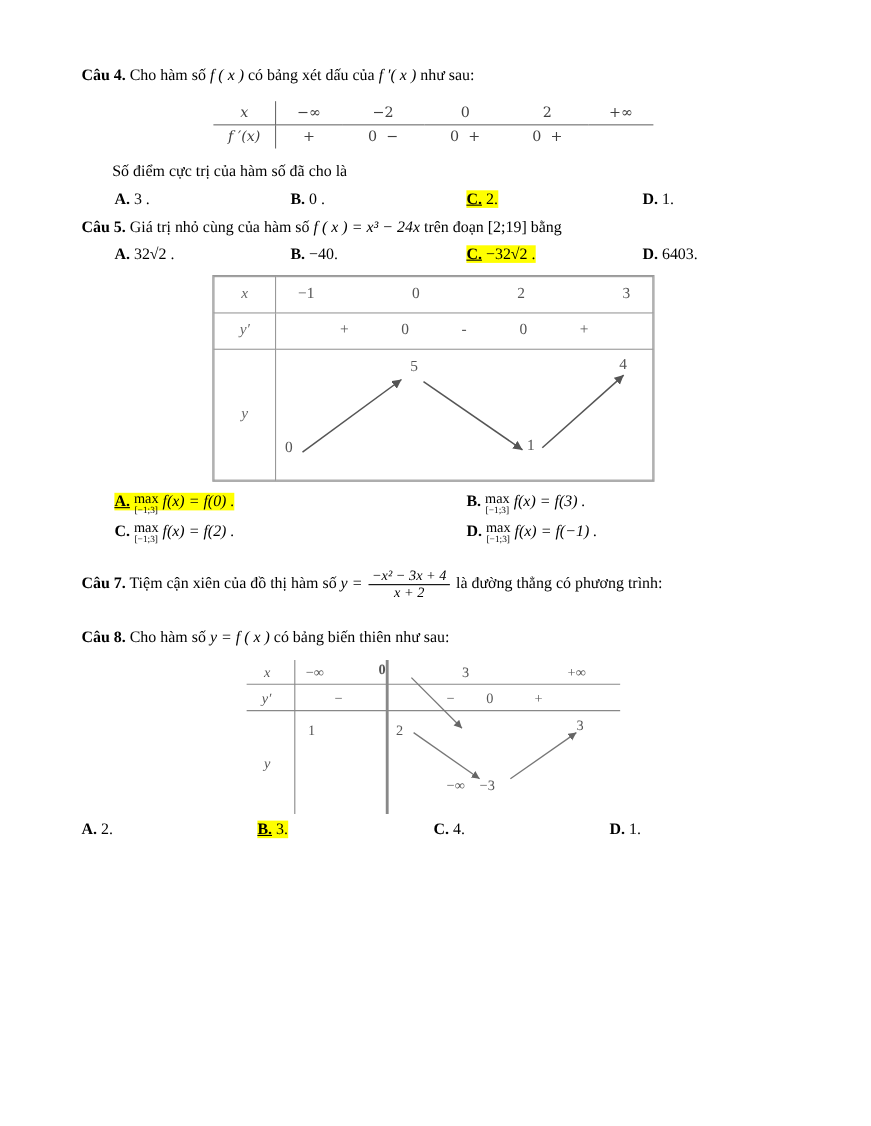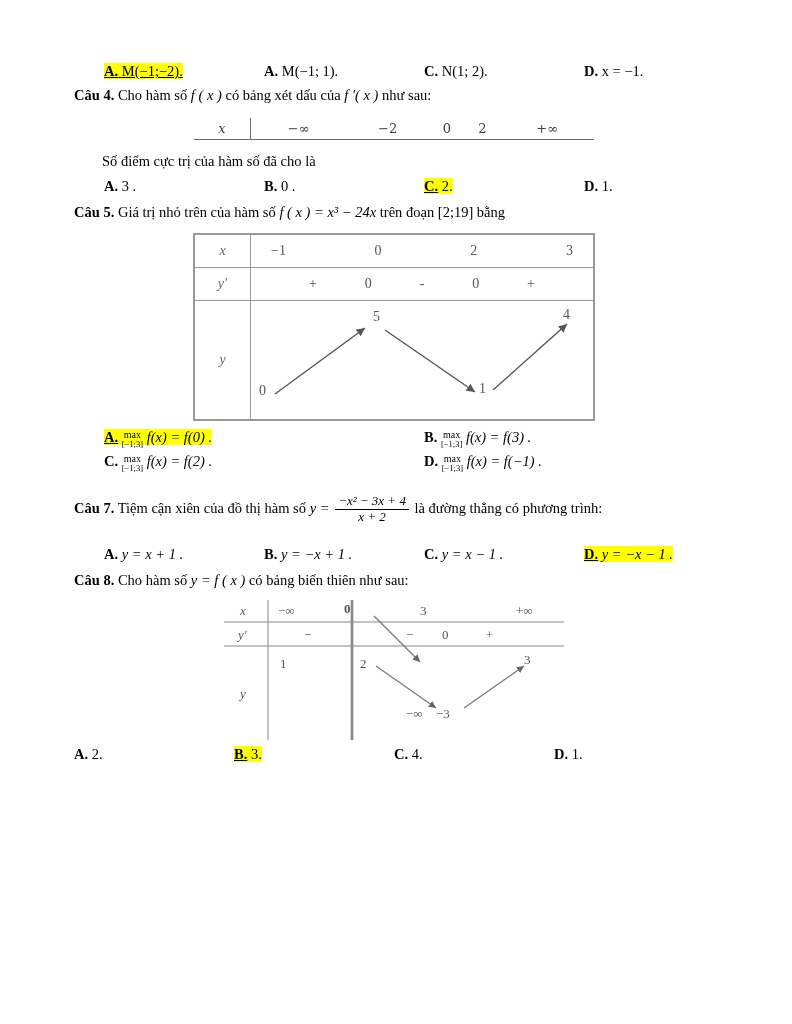--- a/index.html
+++ b/index.html
@@ -59,21 +59,21 @@
     text-align: center;
     font-size: 13px;
     line-height: 1.15;
     margin: 16px 2px;
   }
   .frac .num { display: block; padding: 0 3px; border-bottom: 1px solid #000; }
   .frac .den { display: block; padding: 0 3px; }
 
   
   .maxop { display: inline-block; text-align: center; vertical-align: middle; line-height: 1.0; }
-  .maxop .op { display: block; font-size: 10px; }
+  .maxop .op { display: block; font-size: 13px; }
   .maxop .sub { display: block; font-size: 8.5px; }
 
   
   .vec { position: relative; display: inline-block; font-style: italic; padding: 0 1px; }
   .vec::after {
     content: "\2192";
     position: absolute;
     left: 50%;
     transform: translateX(-50%);
     top: -10px;
@@ -120,38 +120,20 @@
     color: #555;
     font-size: 13px;
   }
 </style>
 </head>
 <body>
 
 <div class="page">
   <div class="content">
 
-    <div class="answers indent-ans">
-      <div class="ans">
-        <span class="hl u"><span class="tag">A.</span>
-        <span>M(−1;−2).</span></span>
-      </div>
-      <div class="ans">
-        <span class="tag">A.</span>
-        <span>M(−1; 1).</span>
-      </div>
-      <div class="ans">
-        <span class="tag">C.</span>
-        <span>N(1; 2).</span>
-      </div>
-      <div class="ans">
-        <span class="tag">D.</span>
-        <span>x = −1.</span>
-      </div>
-    </div>
 
     <div class="q-block">
       <div class="line">
         <span class="q-label">Câu 4.</span>
         <span>Cho hàm số</span>
         <span class="mathit">f ( x )</span>
         <span>có bảng xét dấu của</span>
         <span class="mathit">f ′( x )</span>
         <span>như sau:</span>
       </div>
@@ -160,20 +142,36 @@
         <table>
           <tbody>
               <tr class="rowtop">
             <td class="lcell v">x</td>
             <td>−∞</td>
             <td>−2</td>
             <td>0</td>
             <td>2</td>
             <td>+∞</td>
           </tr>
+          <tr>
+            <td class="lcell v">f ′(x)</td>
+            <td>
+              <span>+</span>
+            </td>
+            <td>
+              <span>0</span>&nbsp;&nbsp;<span>−</span>
+            </td>
+            <td>
+              <span>0</span>&nbsp;&nbsp;<span>+</span>
+            </td>
+            <td>
+              <span>0</span>&nbsp;&nbsp;<span>+</span>
+            </td>
+            <td></td>
+          </tr>
         </tbody>
           </table>
       </div>
 
       <div class="line indent">Số điểm cực trị của hàm số đã cho là</div>
 
       <div class="answers indent-ans">
         <div class="ans">
           <span class="tag">A.</span>
           <span>3 .</span>
@@ -189,25 +187,43 @@
         <div class="ans">
           <span class="tag">D.</span>
           <span>1.</span>
         </div>
       </div>
     </div>
 
     <div class="q-block">
       <div class="line">
         <span class="q-label">Câu 5.</span>
-        <span>Giá trị nhỏ trên của hàm số</span>
+        <span>Giá trị nhỏ cùng của hàm số</span>
         <span class="mathit">f ( x ) = x³ − 24x</span>
         <span>trên đoạn</span>
         <span>[2;19]</span>
         <span>bằng</span>
+      </div>
+      <div class="answers indent-ans">
+        <div class="ans">
+          <span class="tag">A.</span>
+          <span>32√2 .</span>
+        </div>
+        <div class="ans">
+          <span class="tag">B.</span>
+          <span>−40.</span>
+        </div>
+        <div class="ans">
+          <span class="hl"><span class="tag u">C.</span>
+          <span>−32√2 .</span></span>
+        </div>
+        <div class="ans">
+          <span class="tag">D.</span>
+          <span>6403.</span>
+        </div>
       </div>
     </div>
 
     <div class="q-block">
 
       <div class="table6">
         <table>
           <tbody>
               <tr class="row-x">
             <td class="lab">x</td>
@@ -284,38 +300,20 @@
     <div class="q-block">
       <div class="line">
         <span class="q-label">Câu 7.</span>
         <span>Tiệm cận xiên của đồ thị hàm số</span>
         <span class="mathit">y =</span>
         <span class="frac">
           <span class="num mathit">−x² − 3x + 4</span>
           <span class="den mathit">x + 2</span>
         </span>
         <span>là đường thẳng có phương trình:</span>
-      </div>
-      <div class="answers indent-ans">
-        <div class="ans">
-          <span class="tag">A.</span>
-          <span class="mathit">y = x + 1 .</span>
-        </div>
-        <div class="ans">
-          <span class="tag">B.</span>
-          <span class="mathit">y = −x + 1 .</span>
-        </div>
-        <div class="ans">
-          <span class="tag">C.</span>
-          <span class="mathit">y = x − 1 .</span>
-        </div>
-        <div class="ans">
-          <span class="hl"><span class="tag u">D.</span>
-          <span class="mathit">y = −x − 1 .</span></span>
-        </div>
       </div>
     </div>
 
     <div class="q-block">
       <div class="line">
         <span class="q-label">Câu 8.</span>
         <span>Cho hàm số</span>
         <span class="mathit">y = f ( x )</span>
         <span>có bảng biến thiên như sau:</span>
       </div>

